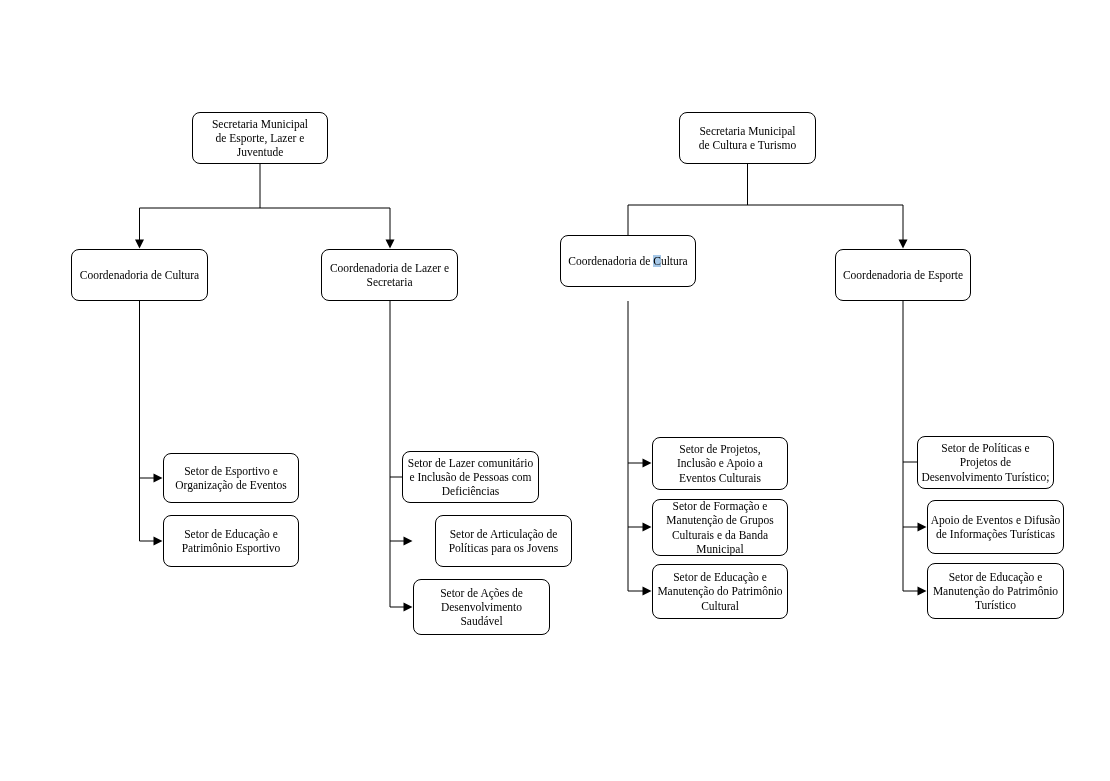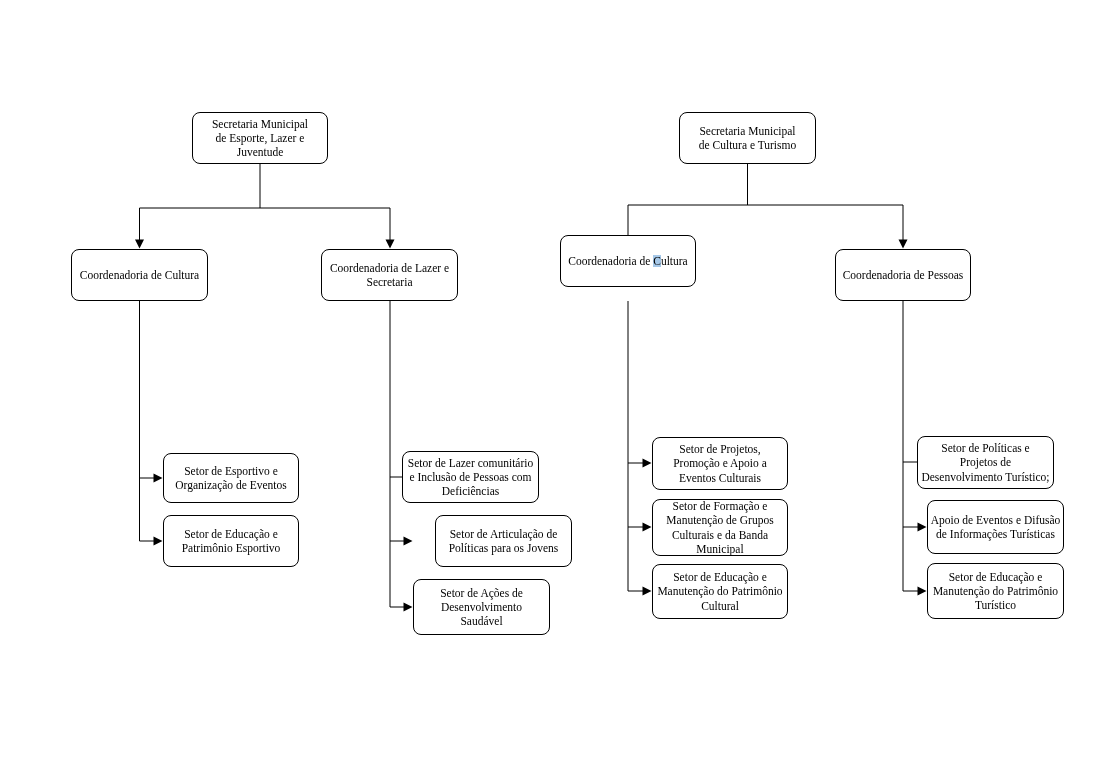--- a/index.html
+++ b/index.html
@@ -141,26 +141,26 @@
     <div class="node" style="left:679px;top:112px;width:137px;height:52px">
       <span class="label">Secretaria Municipal
 de Cultura e Turismo</span>
     </div>
 
     <div class="node" style="left:560px;top:235px;width:136px;height:52px">
       <span class="label"><span>Coordenadoria de </span><span class="text-selection">C</span><span>ultura</span></span>
     </div>
 
     <div class="node" style="left:835px;top:249px;width:136px;height:52px">
-      <span class="label">Coordenadoria de Pessoas</span>
+      <span class="label">Coordenadoria de Esporte</span>
     </div>
 
     <div class="node" style="left:652px;top:437px;width:136px;height:53px">
       <span class="label">Setor de Projetos,
-Promoção e Apoio a
+Inclusão e Apoio a
 Eventos Culturais</span>
     </div>
 
     <div class="node" style="left:652px;top:499px;width:136px;height:57px">
       <span class="label">Setor de Formação e
 Manutenção de Grupos
 Culturais e da Banda
 Municipal</span>
     </div>
 

